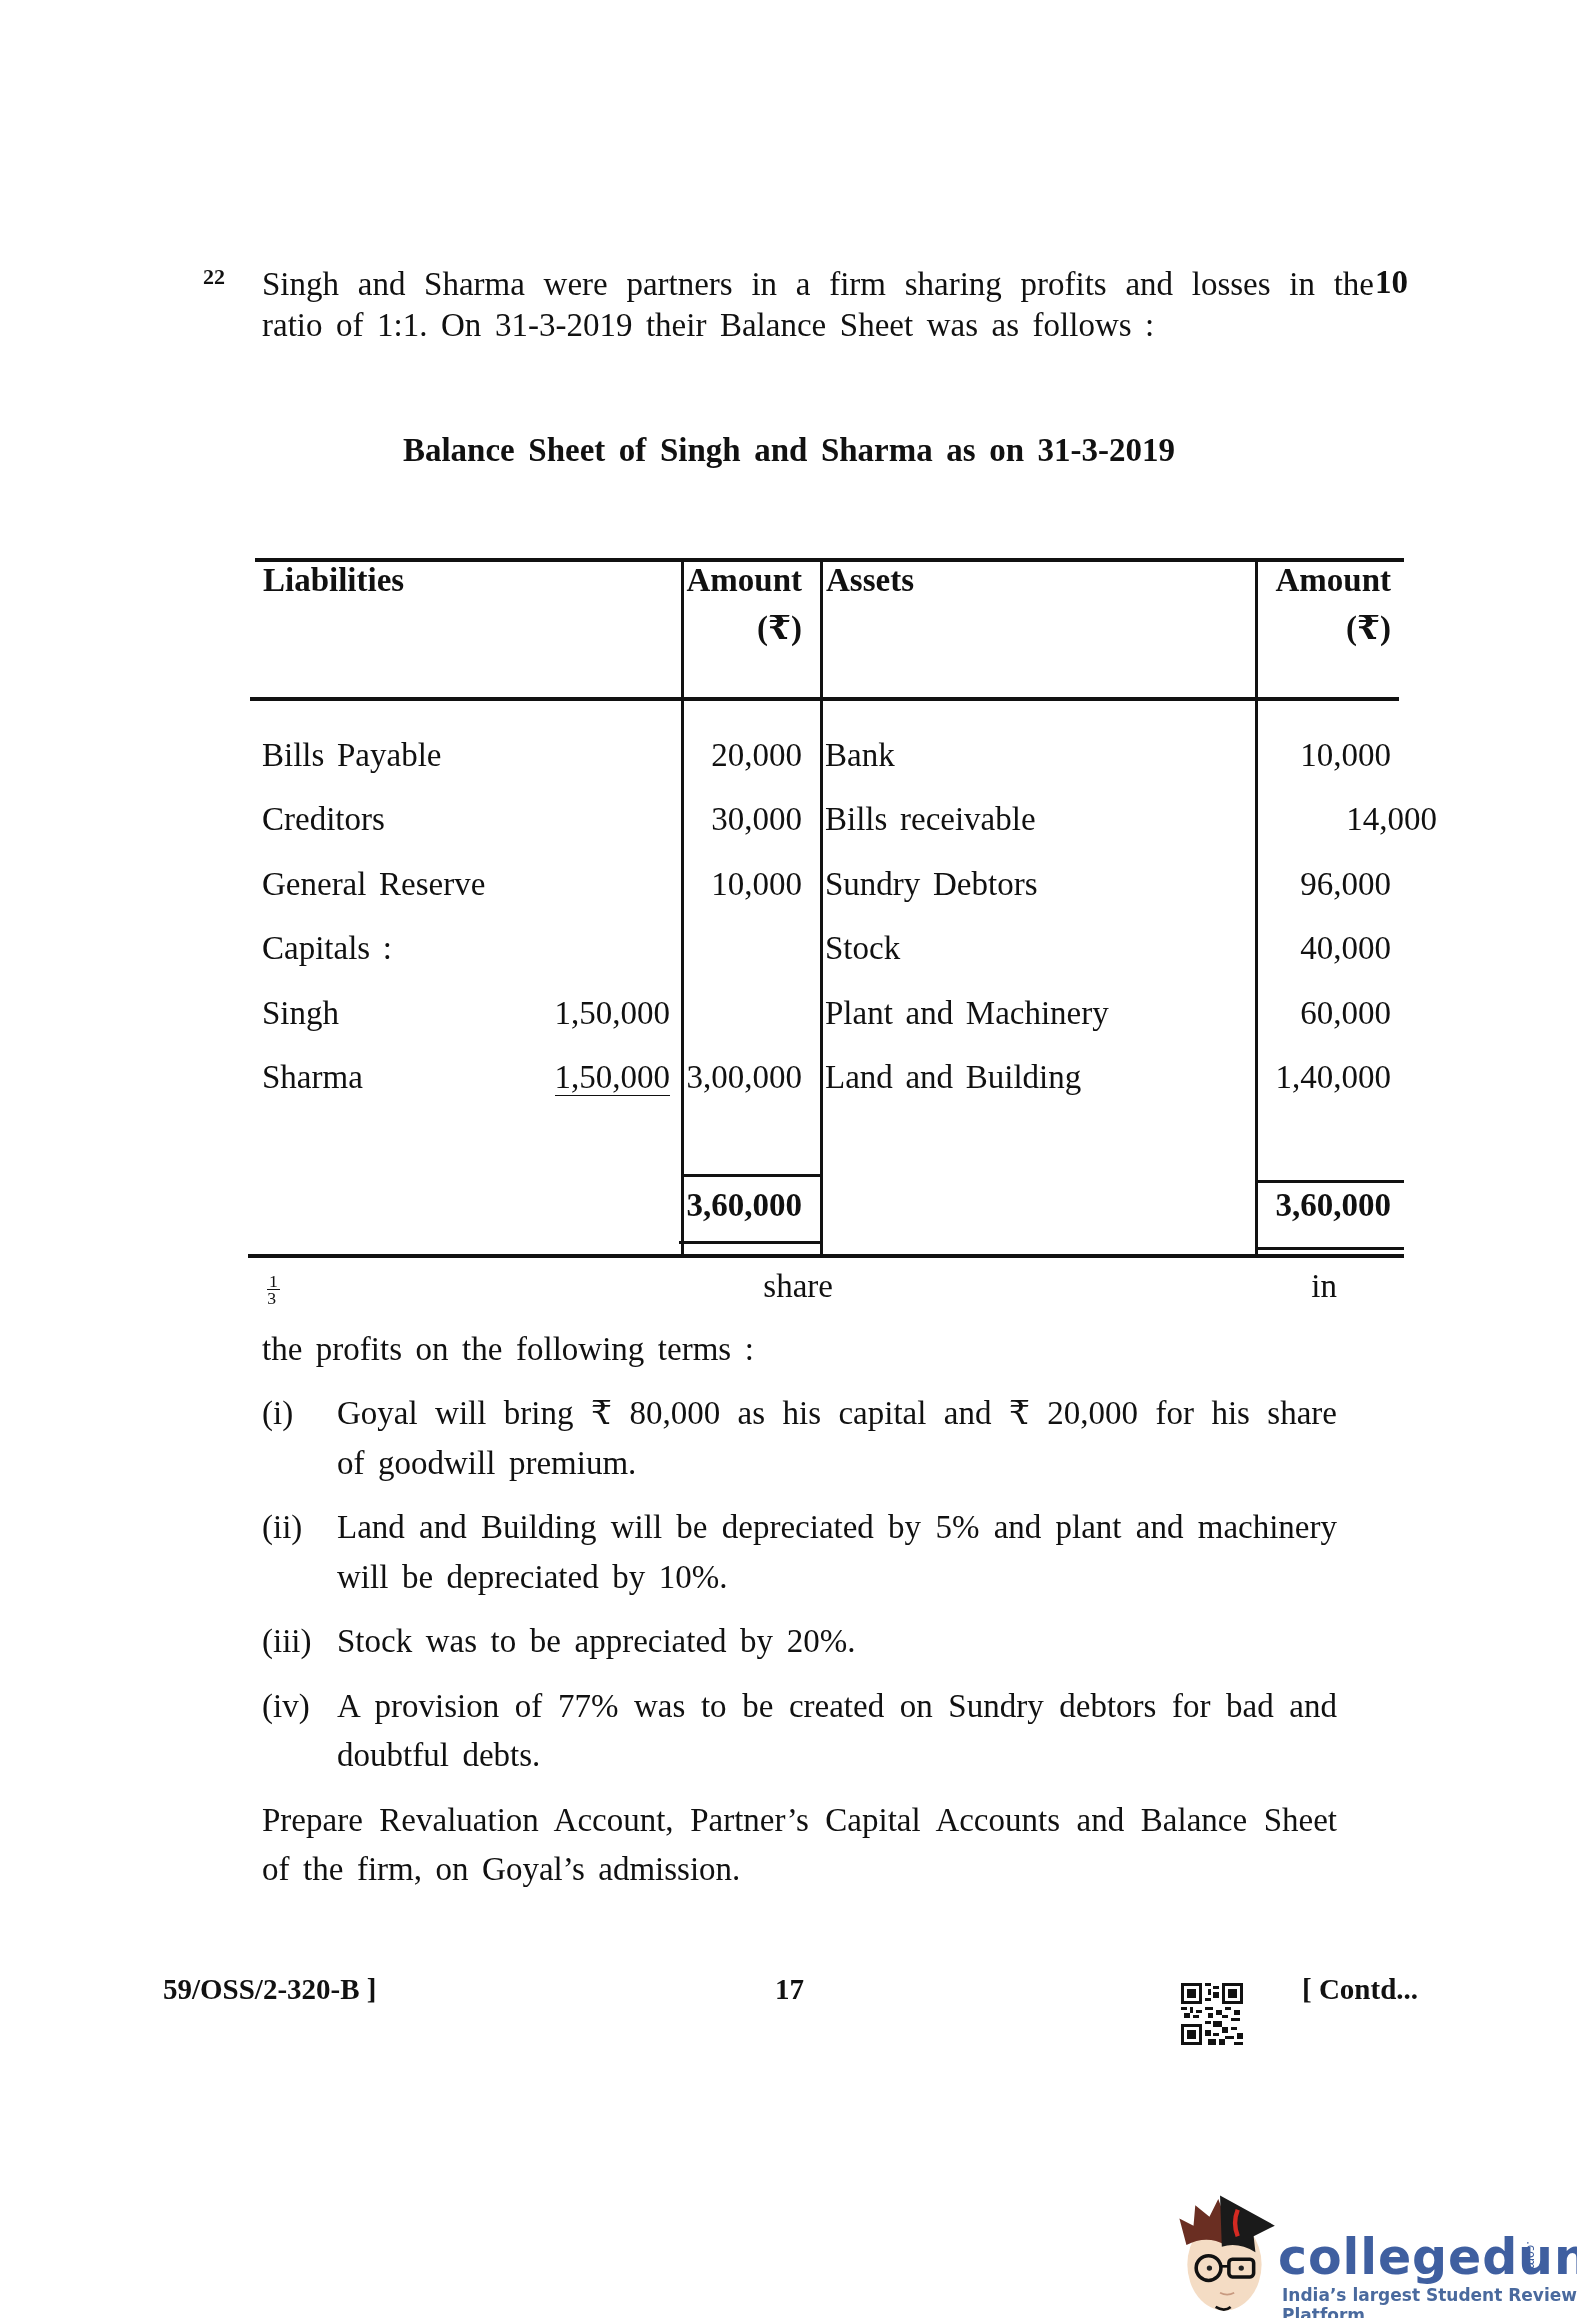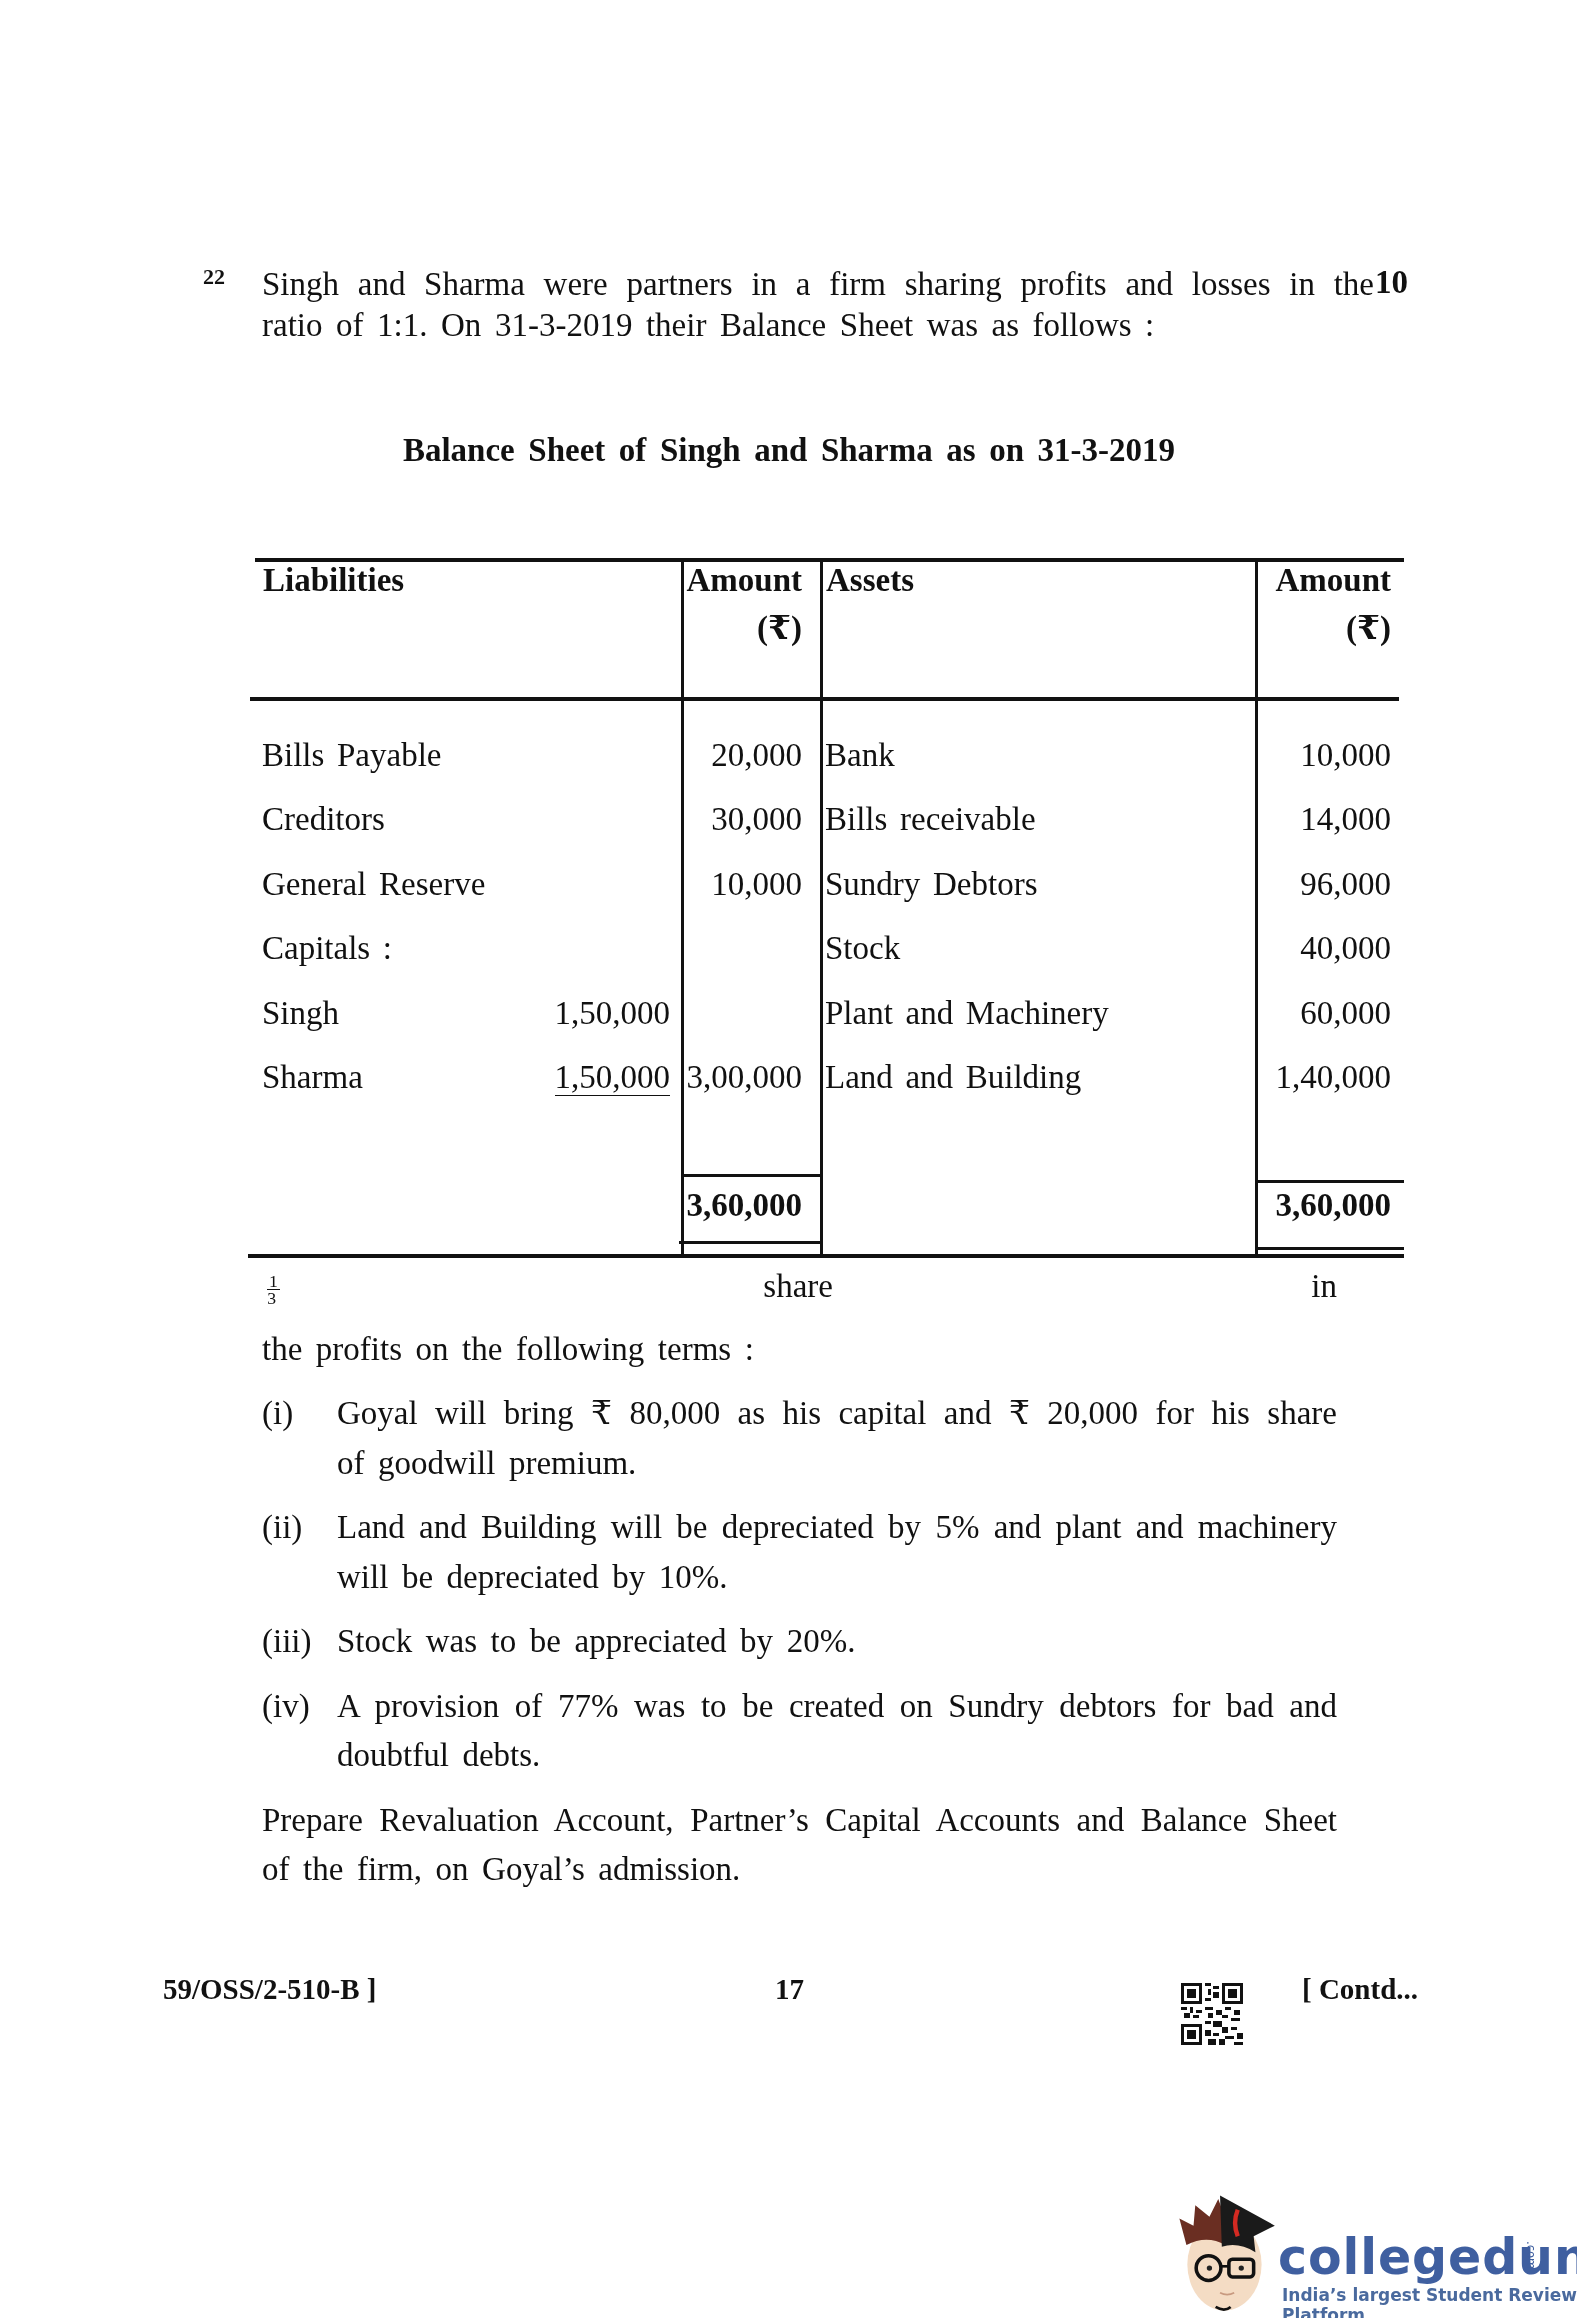--- a/index.html
+++ b/index.html
@@ -92,21 +92,21 @@
   <div class="cell r" style="left:530px; width:140px; top:993px;">1,50,000</div>
 
   <div class="cell" style="left:262px; top:1057px;">Sharma</div>
   <div class="cell r" style="left:530px; width:140px; top:1057px;"><span class="ul">1,50,000</span></div>
   <div class="cell r" style="left:682px; width:120px; top:1057px;">3,00,000</div>
 
   <div class="cell" style="left:825px; top:735px;">Bank</div>
   <div class="cell r" style="left:1259px; width:132px; top:735px;">10,000</div>
 
   <div class="cell" style="left:825px; top:799px;">Bills receivable</div>
-  <div class="cell r" style="left:1259px; width:132px; top:799px;">14,000</div>
+  <div class="cell r" style="left:1259px; width:132px; top:799px;padding-left:46px;">14,000</div>
 
   <div class="cell" style="left:825px; top:864px;">Sundry Debtors</div>
   <div class="cell r" style="left:1259px; width:132px; top:864px;">96,000</div>
 
   <div class="cell" style="left:825px; top:928px;">Stock</div>
   <div class="cell r" style="left:1259px; width:132px; top:928px;">40,000</div>
 
   <div class="cell" style="left:825px; top:993px;">Plant and Machinery</div>
   <div class="cell r" style="left:1259px; width:132px; top:993px;">60,000</div>
 
@@ -134,21 +134,21 @@
 <div class="cell" style="left:262px; top:1621px;">(iii)</div>
 <div class="para last" style="left:337px; top:1621px; width:1000px;">Stock was to be appreciated by 20%.</div>
 
 <div class="cell" style="left:262px; top:1686px;">(iv)</div>
 <div class="para" style="left:337px; top:1686px; width:1000px;">A provision of 77% was to be created on Sundry debtors for bad and</div>
 <div class="para last" style="left:337px; top:1735px; width:1000px;">doubtful debts.</div>
 
 <div class="para" style="left:262px; top:1800px; width:1075px;">Prepare Revaluation Account, Partner’s Capital Accounts and Balance Sheet</div>
 <div class="para last" style="left:262px; top:1849px; width:1075px;">of the firm, on Goyal’s admission.</div>
 
-<div id="footer-code" class="abs">59/OSS/2-510-B ]</div>
+<div id="footer-code" class="abs">59/OSS/2-320-B ]</div>
 <div id="footer-page" class="abs">17</div>
 <svg id="qr" class="abs" viewBox="0 0 21 21" shape-rendering="crispEdges">
   <rect x="0" y="0" width="21" height="21" fill="#fff"></rect>
   <g fill="#111">
     <rect x="0" y="0" width="7" height="7"></rect>
       <rect x="1" y="1" width="5" height="5" fill="#fff"></rect>
       <rect x="2" y="2" width="3" height="3"></rect>
     <rect x="14" y="0" width="7" height="7"></rect>
       <rect x="15" y="1" width="5" height="5" fill="#fff"></rect>
       <rect x="16" y="2" width="3" height="3"></rect>

